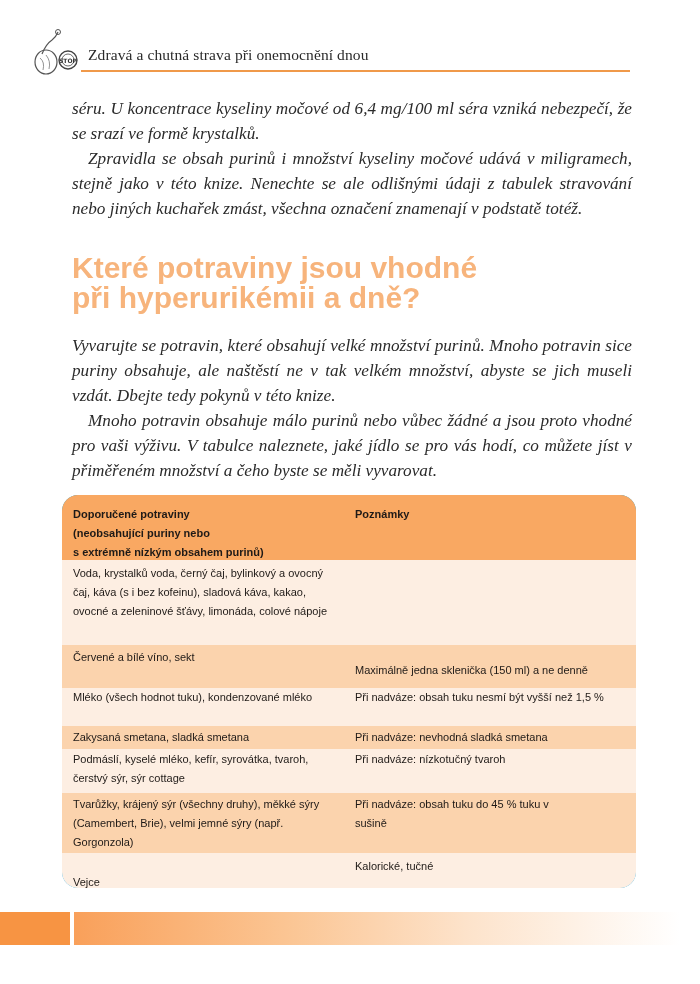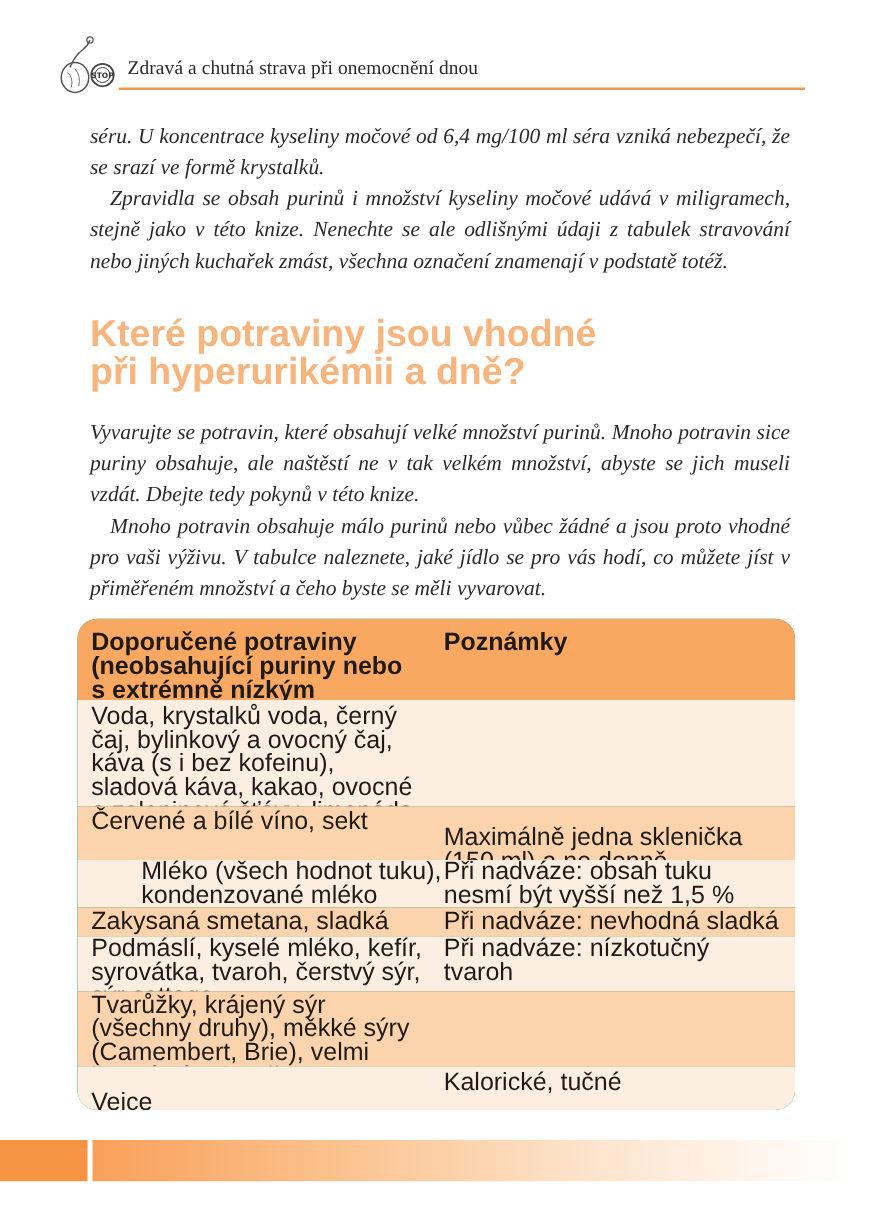--- a/index.html
+++ b/index.html
@@ -3,21 +3,21 @@
 <meta charset="utf-8">
 <style>
   html, body { margin: 0; padding: 0; }
   body {
     width: 700px; height: 984px; position: relative; overflow: hidden;
     background: #ffffff;
     font-family: "Liberation Serif", "DejaVu Serif", serif;
     color: #2a2a2a;
   }
   .header {
-    position: absolute; left: 18px; top: 0; width: 574px; height: 80px;
+    position: absolute; left: 4px; top: 0; width: 574px; height: 80px;
   }
   .header-logo {
     position: absolute; left: 24px; top: 28px; width: 56px; height: 48px;
   }
   .header-title {
     position: absolute; left: 84px; top: 46px;
     font-size: 15.5px; color: #2a2a2a; letter-spacing: 0.1px;
     white-space: nowrap;
   }
   .header-rule {
@@ -34,23 +34,23 @@
   .p1 { top: 96px; }
   .p2 { top: 333px; }
   .heading {
     position: absolute; left: 72px; top: 253px; width: 560px;
     font-family: "Liberation Sans", "DejaVu Sans", sans-serif;
     font-weight: bold; font-size: 30px; line-height: 30px;
     color: #f7b47c;
   }
   .table {
     position: absolute; left: 62px; top: 495px; width: 574px; height: 393px;
-    border-radius: 16px; overflow: hidden; background: #15803d;
+    border-radius: 16px; overflow: hidden; background: #0ea5e9;
     font-family: "Liberation Sans", "DejaVu Sans", sans-serif;
-    font-size: 20px; line-height: 19px; color: #1f1a17;
+    font-size: 11px; line-height: 19px; color: #1f1a17;
   }
   .trow {
     position: absolute; left: 0; width: 574px;
   }
   .trow .c1 { position: absolute; left: 11px; width: 270px; }
   .trow .c2 { position: absolute; left: 293px; width: 272px; }
   .thead { background: #f9a862; font-weight: bold; }
   .dark { background: #fbd3ad; }
   .light { background: #fdeee2; }
   .footer-num-box {
@@ -115,36 +115,37 @@
     <div class="c1" style="top:4px; width:265px;">Voda, krystalků voda, černý čaj, bylinkový a ovocný čaj, káva (s i bez kofeinu), sladová káva, kakao, ovocné a zeleninové šťávy, limonáda, colové nápoje</div>
     <div class="c2" style="top:4px;"></div>
   </div>
 
   <div class="trow dark" style="top:150px; height:43px;">
     <div class="c1" style="top:3px;">Červené a bílé víno, sekt</div>
     <div class="c2" style="top:16px;">Maximálně jedna sklenička (150 ml) a ne denně</div>
   </div>
 
   <div class="trow light" style="top:193px; height:38px;">
-    <div class="c1" style="top:0px;margin-left:40px;">Mléko (všech hodnot tuku), kondenzované mléko</div>
+    <div class="c1" style="top:0px;">Mléko (všech hodnot tuku), kondenzované mléko</div>
     <div class="c2" style="top:0px;">Při nadváze: obsah tuku nesmí být vyšší než 1,5 %</div>
   </div>
 
   <div class="trow dark" style="top:231px; height:23px;">
     <div class="c1" style="top:2px;">Zakysaná smetana, sladká smetana</div>
     <div class="c2" style="top:2px;">Při nadváze: nevhodná sladká smetana</div>
   </div>
 
   <div class="trow light" style="top:254px; height:44px;padding-left:12px;">
     <div class="c1" style="top:1px;">Podmáslí, kyselé mléko, kefír, syrovátka, tvaroh, čerstvý sýr, sýr cottage</div>
     <div class="c2" style="top:1px;">Při nadváze: nízkotučný tvaroh</div>
   </div>
 
   <div class="trow dark" style="top:298px; height:60px;">
     <div class="c1" style="top:2px;">Tvarůžky, krájený sýr (všechny druhy), měkké sýry (Camembert, Brie), velmi jemné sýry (např. Gorgonzola)</div>
+    <div class="c2" style="top:2px; width:200px;">Při nadváze: obsah tuku do 45 % tuku v sušině</div>
   </div>
 
   <div class="trow light" style="top:358px; height:35px;">
     <div class="c1" style="top:20px;">Vejce</div>
     <div class="c2" style="top:4px;">Kalorické, tučné</div>
   </div>
 </div>
 
 <div class="footer-num-box"></div>
 <div class="footer-num">22</div>

